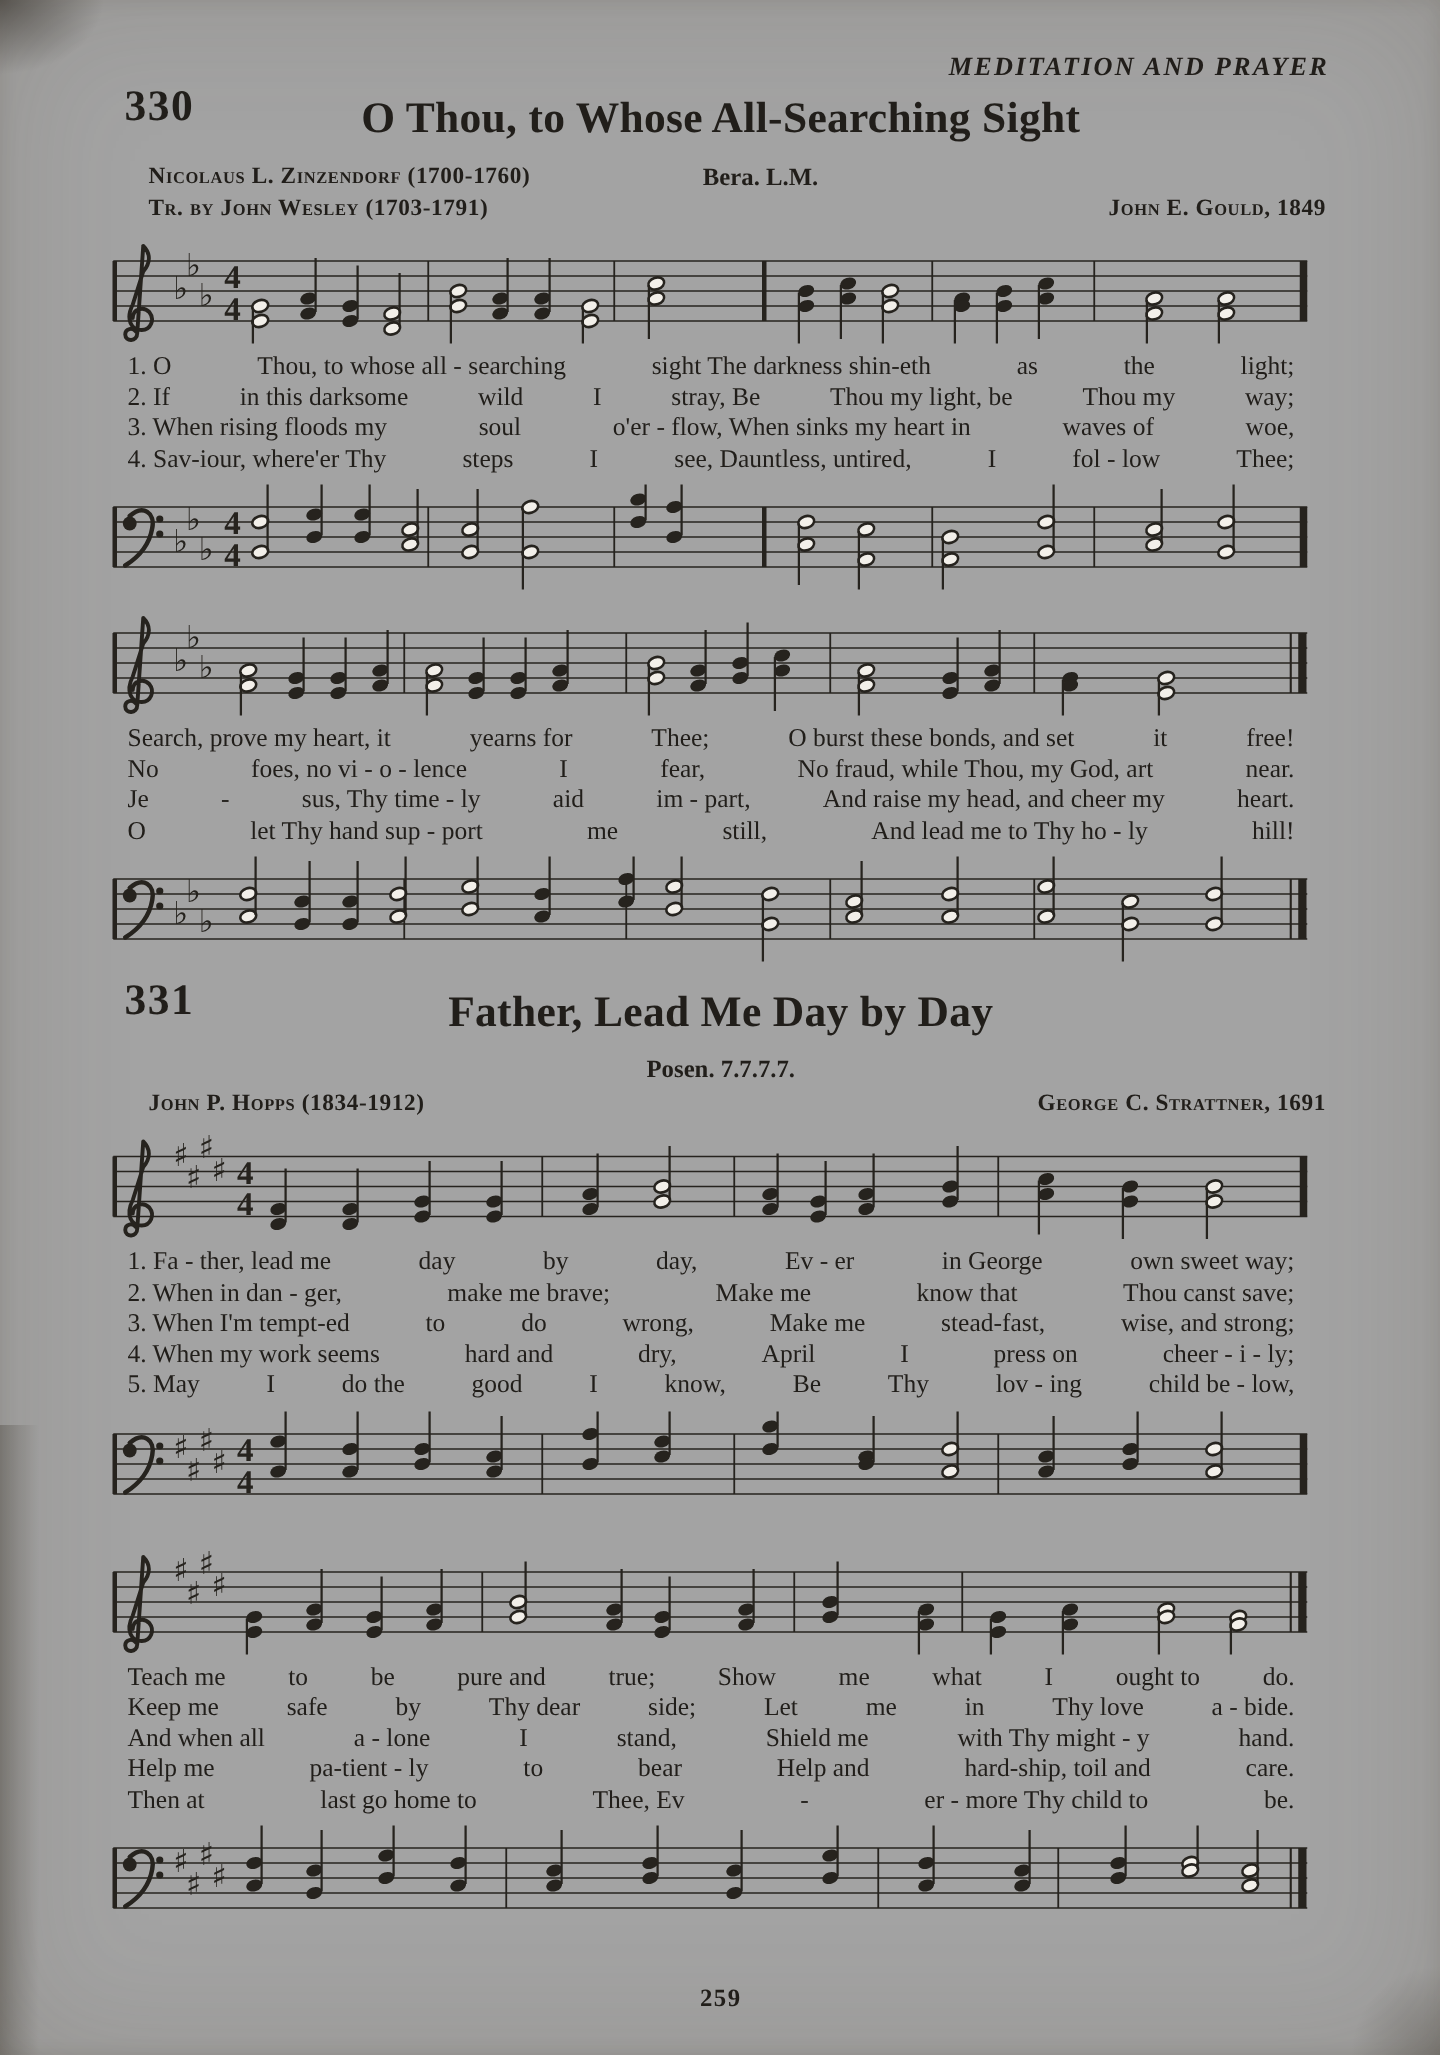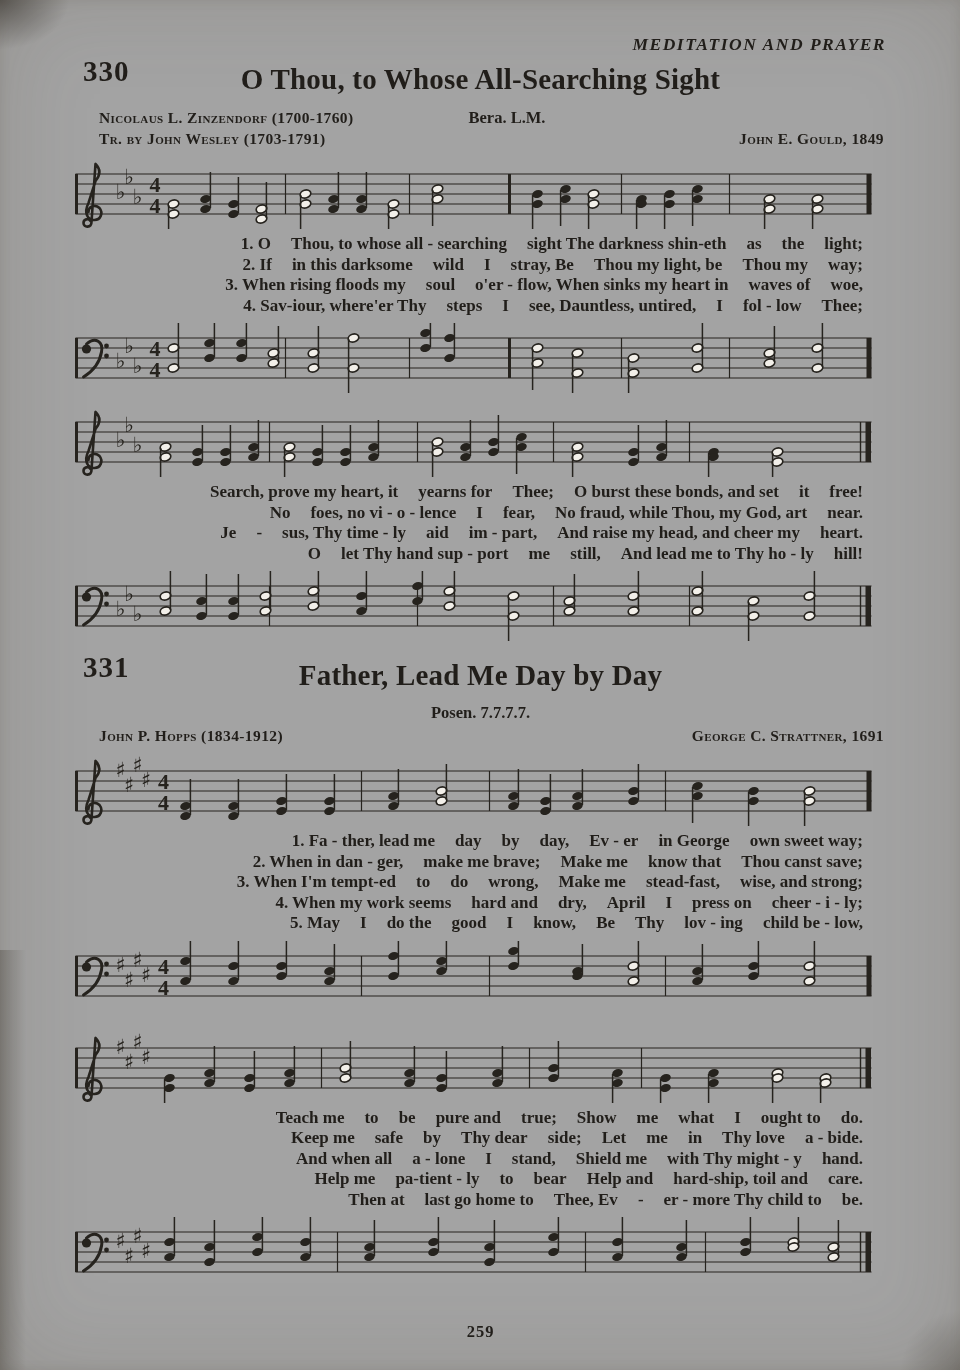--- a/index.html
+++ b/index.html
@@ -44,22 +44,22 @@
   .smallcaps{
     font-variant:small-caps;font-weight:bold;font-size:15.5px;letter-spacing:.4px;
   }
   .tune-name{font-weight:bold;font-size:16.5px;margin-left:31px;}
   .meter-line{text-align:center;font-weight:bold;font-size:16.5px;height:22px;}
 
   svg.staff{display:block;width:805px;height:76px;margin:1px 0;}
 
   .lyrics{width:778px;margin:2px 0 4px 14px;}
   .lyric-line{
-    display:flex;justify-content:flex-end;
-    font-size:17px;font-weight:bold;line-height:20.5px;white-space:pre;gap:20px;
+    display:flex;justify-content:space-between;
+    font-size:17px;font-weight:normal;line-height:20.5px;white-space:pre;gap:20px;
   }
   .lyrics .seg{display:inline-block;}
 
   .page-number{
     text-align:center;font-size:16.5px;font-weight:bold;
     margin-top:32px;letter-spacing:1px;
   }
   .gap6{height:6px;} .gap10{height:10px;} .gap14{height:14px;}
 </style>
 </head>

